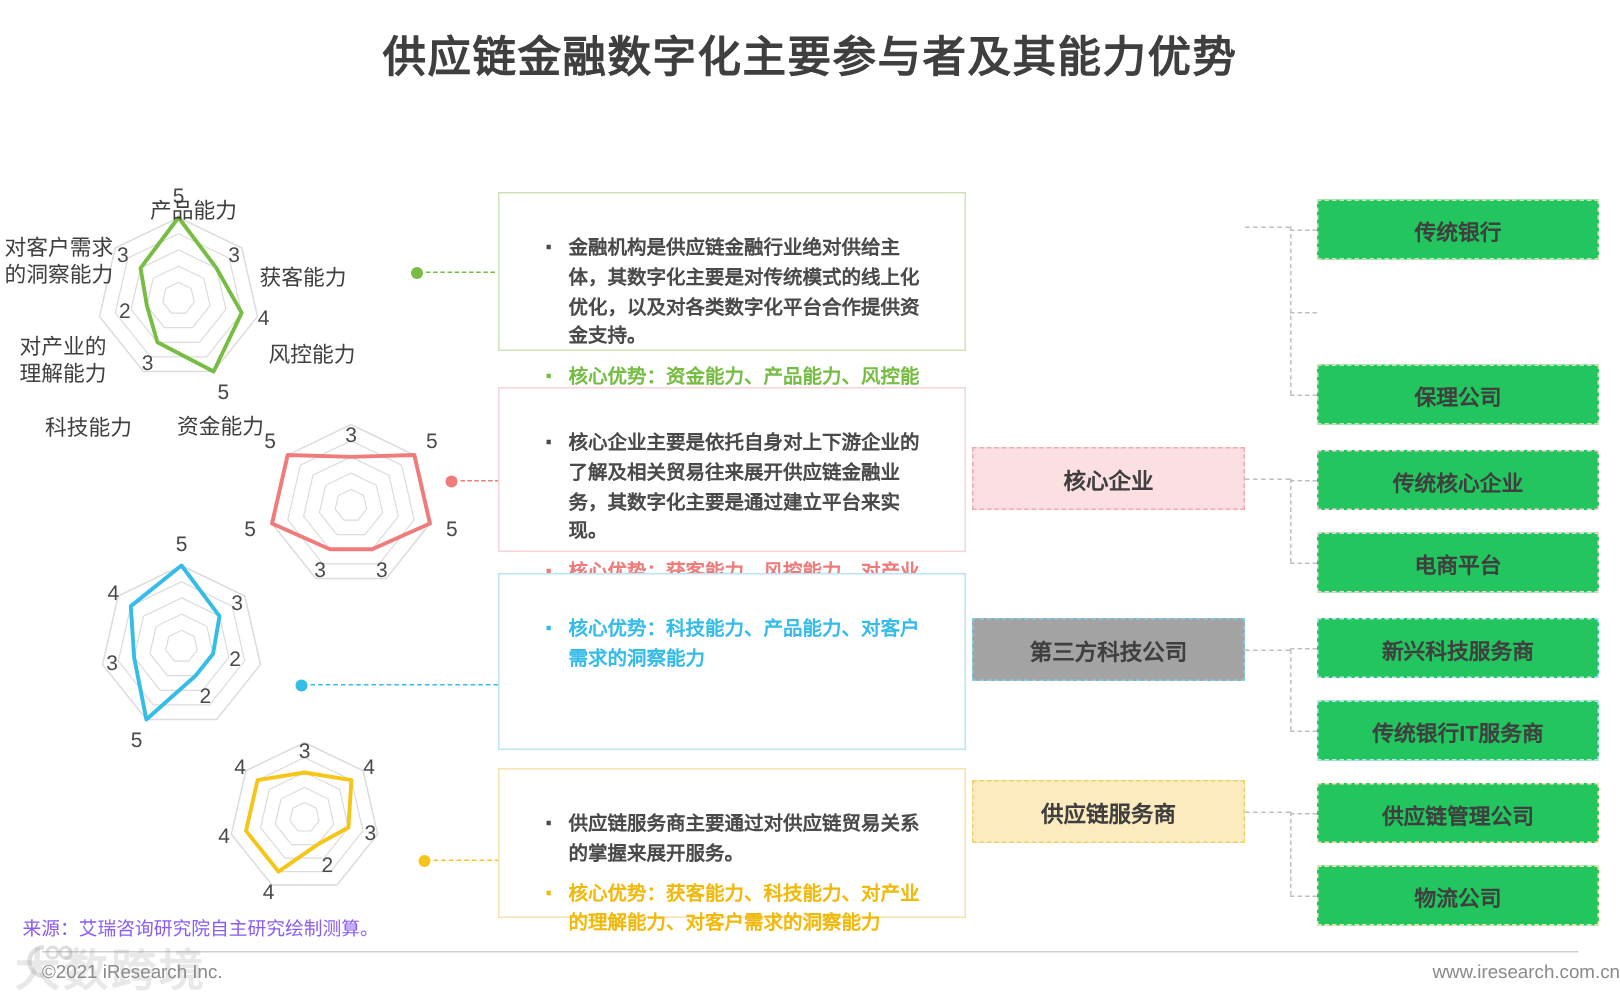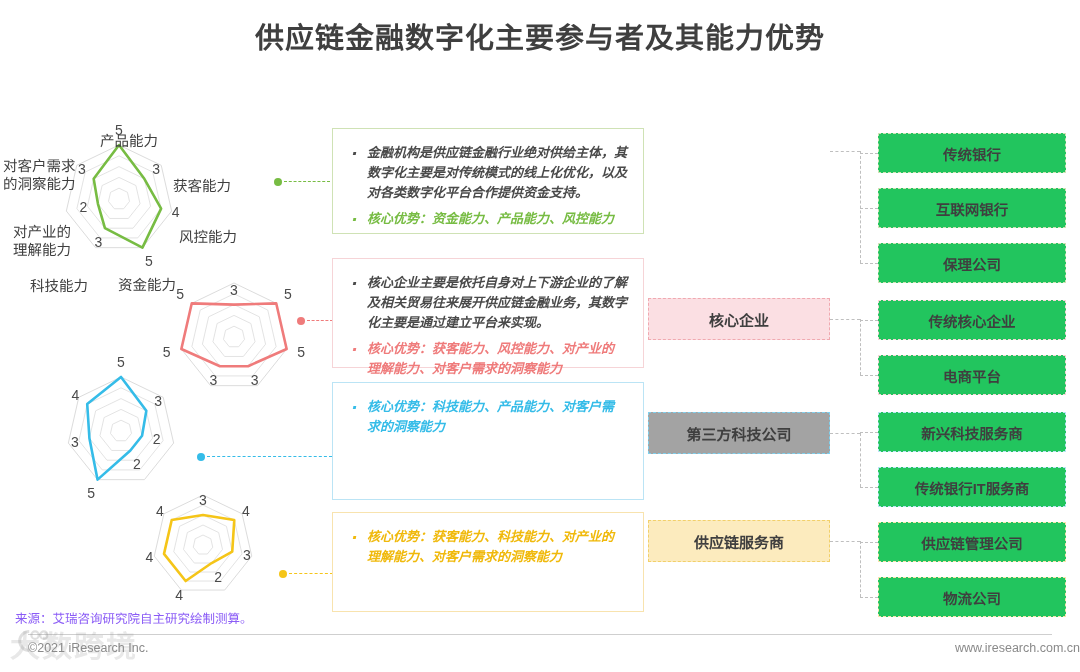--- a/index.html
+++ b/index.html
@@ -42,21 +42,21 @@
   }
 
   
   .infobox{
     position:absolute;
     box-sizing:border-box;
     border:1px solid;
     background:#fff;
     padding:10px 12px 10px 10px;
   }
-  .infobox ul{margin:4px;padding:0;list-style:none;font-style:italic;}
+  .infobox ul{margin:16px;padding:0;list-style:none;}
   .infobox li{
     position:relative;padding-left:20px;
     font-size:13px;line-height:1.52;margin-bottom:7px;
     font-weight:bold;
   }
   .infobox li:last-child{margin-bottom:0;}
   .infobox li:before{
     content:"·";position:absolute;left:4px;top:-5px;
     font-size:20px;font-weight:bold;
   }
@@ -241,30 +241,30 @@
   </div>
 
   <div class="infobox" style="left:332px;top:382px;width:312px;height:118px;border-color:#BBE4F5;">
     <ul>
       <li class="adv" style="color:#35BCE8;"><span>核心优势：</span><span>科技能力、产品能力、对客户需求的洞察能力</span></li>
     </ul>
   </div>
 
   <div class="infobox" style="left:332px;top:512px;width:312px;height:100px;border-color:#F8E3AE;">
     <ul>
+      <li class="desc">供应链服务商主要通过对供应链贸易关系的掌握来展开服务。</li>
       <li class="adv" style="color:#F0B90B;"><span>核心优势：</span><span>获客能力、科技能力、对产业的理解能力、对客户需求的洞察能力</span></li>
     </ul>
   </div>
 
   <div class="catbox" style="left:648px;top:298px;width:182px;height:42px;background:#FBDFE3;border-color:#F0A9B0;">核心企业</div>
   <div class="catbox" style="left:648px;top:412px;width:182px;height:42px;background:#a3a3a3;border-color:#7FD0EE;">第三方科技公司</div>
   <div class="catbox" style="left:648px;top:520px;width:182px;height:42px;background:#FCEBBE;border-color:#F2D06A;">供应链服务商</div>
 
   <div class="leafbox" style="left:878px;top:133px;width:188px;height:40px;border-color:#CFE2B5;">传统银行</div>
-  <div class="leafbox" style="left:878px;top:188px;width:188px;height:40px;border-color:#CFE2B5;">互联网银行</div>
   <div class="leafbox" style="left:878px;top:243px;width:188px;height:40px;border-color:#CFE2B5;">保理公司</div>
 
   <div class="leafbox" style="left:878px;top:300px;width:188px;height:40px;border-color:#F6D4D7;">传统核心企业</div>
   <div class="leafbox" style="left:878px;top:355px;width:188px;height:40px;border-color:#F6D4D7;">电商平台</div>
 
   <div class="leafbox" style="left:878px;top:412px;width:188px;height:40px;border-color:#BBE4F5;">新兴科技服务商</div>
   <div class="leafbox" style="left:878px;top:467px;width:188px;height:40px;border-color:#BBE4F5;">传统银行IT服务商</div>
 
   <div class="leafbox" style="left:878px;top:522px;width:188px;height:40px;border-color:#F8E3AE;">供应链管理公司</div>
   <div class="leafbox" style="left:878px;top:577px;width:188px;height:40px;border-color:#F8E3AE;">物流公司</div>

